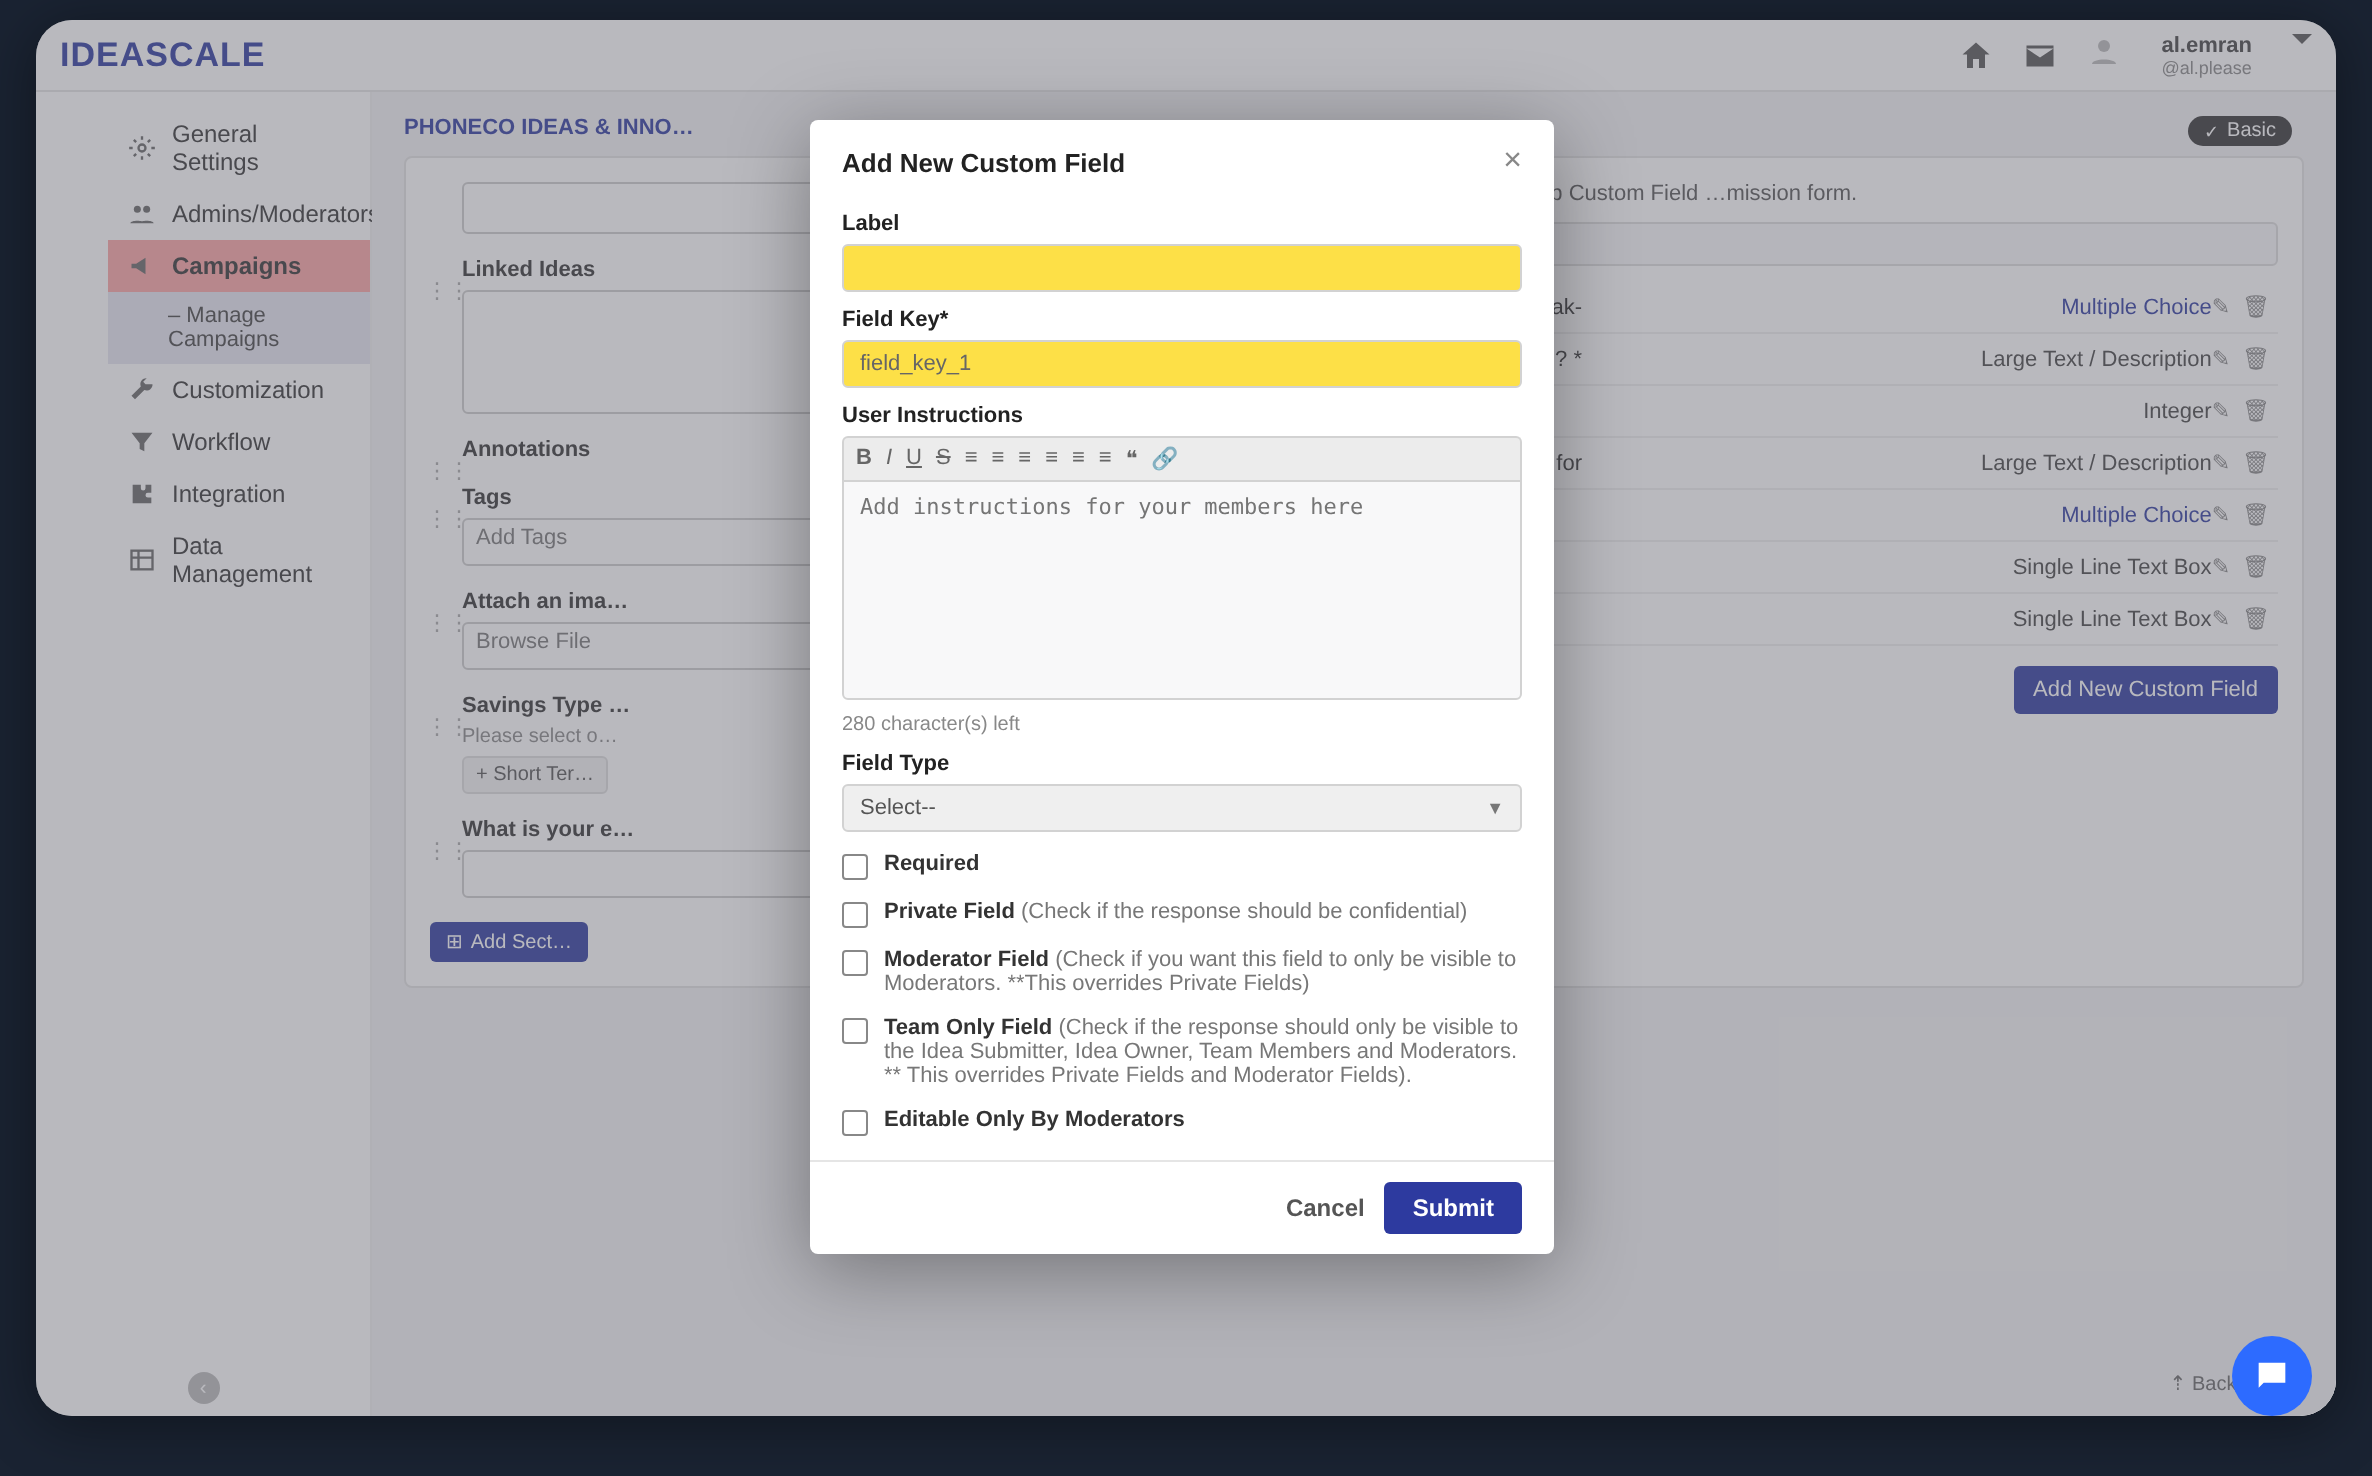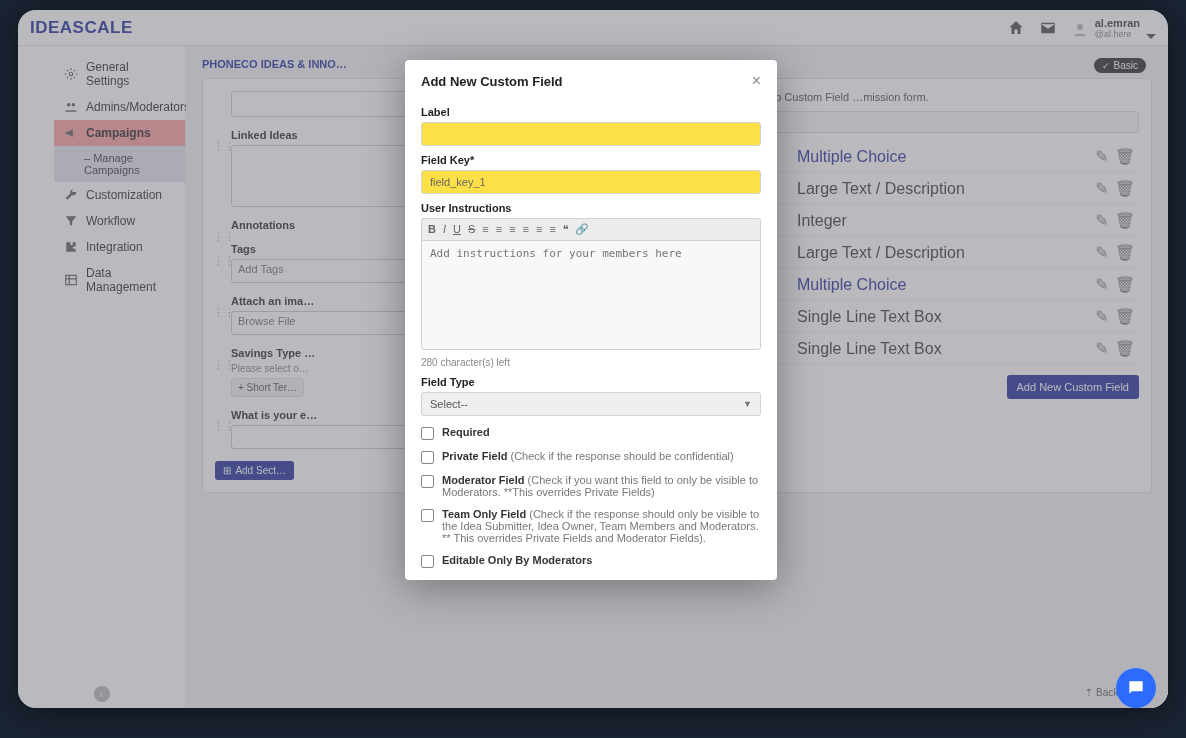--- a/index.html
+++ b/index.html
@@ -35,21 +35,21 @@
   padding: 0 12px;
 }
 .brand {
   color: #2d3a9f; font-weight: 700; font-size: 17px; letter-spacing: .5px;
 }
 .topbar-right {
   margin-left: auto; display: flex; align-items: center; gap: 14px;
   font-size: 11px; color: #444;
 }
 .topbar-icon { width: 18px; height: 18px; color: #555; }
-.user-block { display: flex; align-items: flex-end; gap: 6px; }
+.user-block { display: flex; align-items: flex-start; gap: 20px; }
 .user-name { font-weight: 700; }
 .user-handle { font-size: 9px; color: #888; }
 .caret { width: 0; height: 0; border-left: 5px solid transparent; border-right: 5px solid transparent; border-top: 5px solid #555; }
 
 
 .body { display: flex; height: calc(100% - 36px); }
 .sidebar {
   width: 168px;
   border-right: 1px solid #eee;
   padding-top: 8px;
@@ -125,21 +125,22 @@
 .right-col { flex: 1; font-size: 11px; }
 .desc { color: #555; font-size: 11px; margin-bottom: 8px; }
 .search-fields {
   border: 1px solid #dcdcdc; border-radius: 3px; padding: 4px 8px;
   background: #f7f7f9; margin-bottom: 8px; color: #888; font-size: 11px;
 }
 .ftable { width: 100%; }
 .frow {
   display: flex; align-items: center;
   padding: 6px 4px; border-bottom: 1px solid #eee;
-  font-size: 16px;
+  font-size: 11px;
+  text-align: right;
 }
 .frow .q { flex: 0 0 230px; color: #333; padding-right: 6px; }
 .frow .t { flex: 1; color: #444; }
 .frow .t.link { color: #2d3a9f; }
 .frow .act { color: #888; display: flex; gap: 6px; }
 .add-field-btn {
   float: right; margin-top: 10px;
   background: #2d3a9f; color: #fff; border: none;
   padding: 6px 10px; border-radius: 3px; font-size: 11px;
 }
@@ -221,21 +222,21 @@
       <svg class="topbar-icon" viewBox="0 0 24 24">
           <path fill="currentColor" d="M3 5h18v14H3zM3 7l9 6 9-6"></path>
         </svg>
       <div class="user-block">
         <svg class="topbar-icon" viewBox="0 0 24 24">
             <circle cx="12" cy="8" r="4" fill="#bbb"></circle>
             <path fill="#bbb" d="M4 20c0-4 16-4 16 0z"></path>
           </svg>
         <div>
           <div class="user-name">al.emran</div>
-          <div class="user-handle">@al.here</div>
+          <div class="user-handle">@al.please</div>
         </div>
         <div class="caret"></div>
       </div>
     </div>
   </div>
 
   <div class="body">
 
     <div class="sidebar">
       <div class="side-item">
@@ -453,19 +454,23 @@
     </div>
     <div class="mcheck">
       <div class="box"></div>
       <div><b>Team Only Field</b><span class="help"> (Check if the response should only be visible to the Idea Submitter, Idea Owner, Team Members and Moderators. ** This overrides Private Fields and Moderator Fields).</span></div>
     </div>
     <div class="mcheck">
       <div class="box"></div>
       <div><b>Editable Only By Moderators</b></div>
     </div>
   </div>
+  <div class="modal-foot">
+    <button class="btn-cancel">Cancel</button>
+    <button class="btn-submit">Submit</button>
+  </div>
 </div>
 
 <div class="chat-bubble">
   <svg viewBox="0 0 24 24">
       <path d="M4 4h16v12H7l-3 3z"></path>
     </svg>
 </div>
 
 </body></html>

